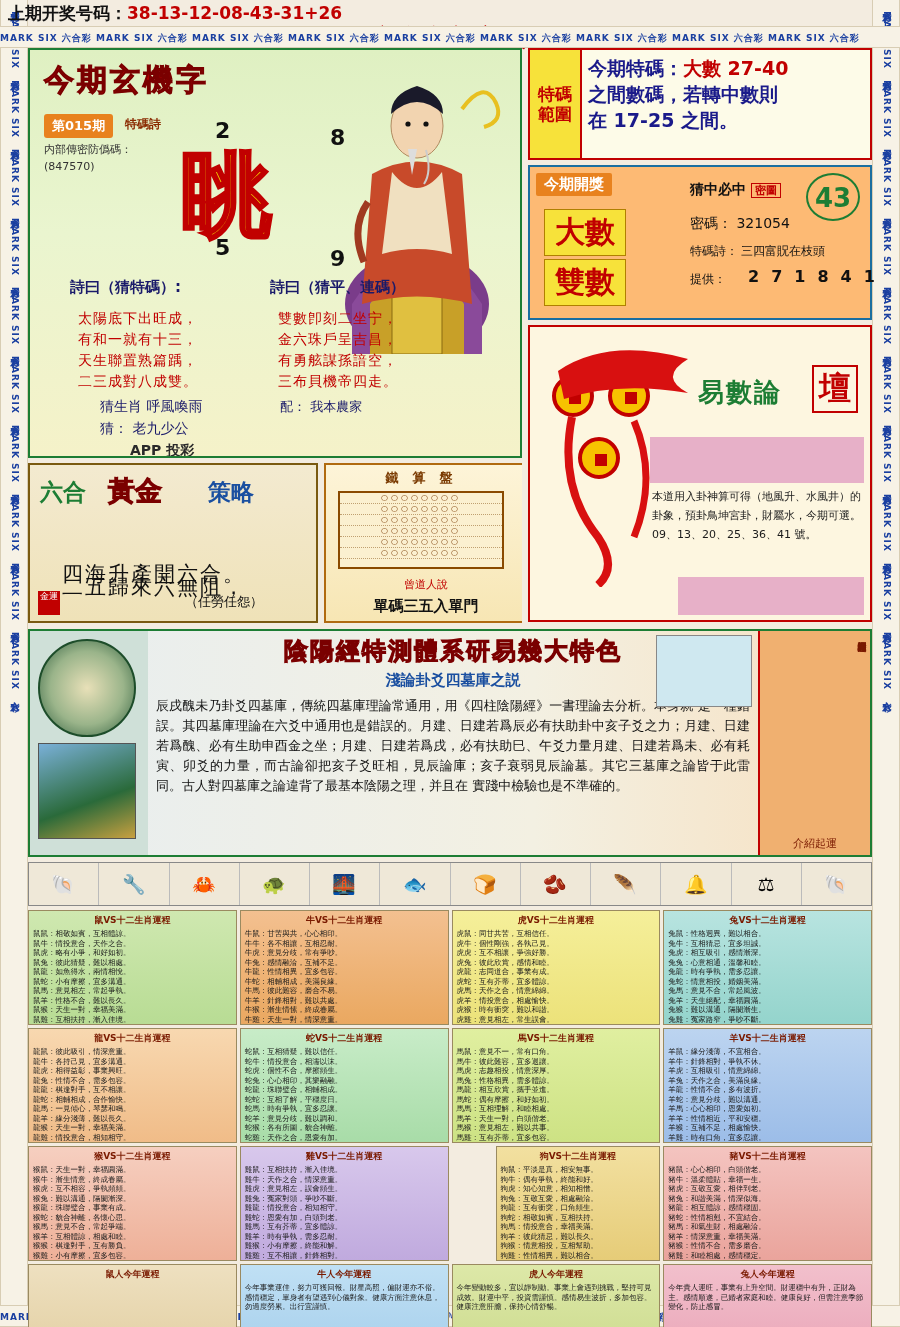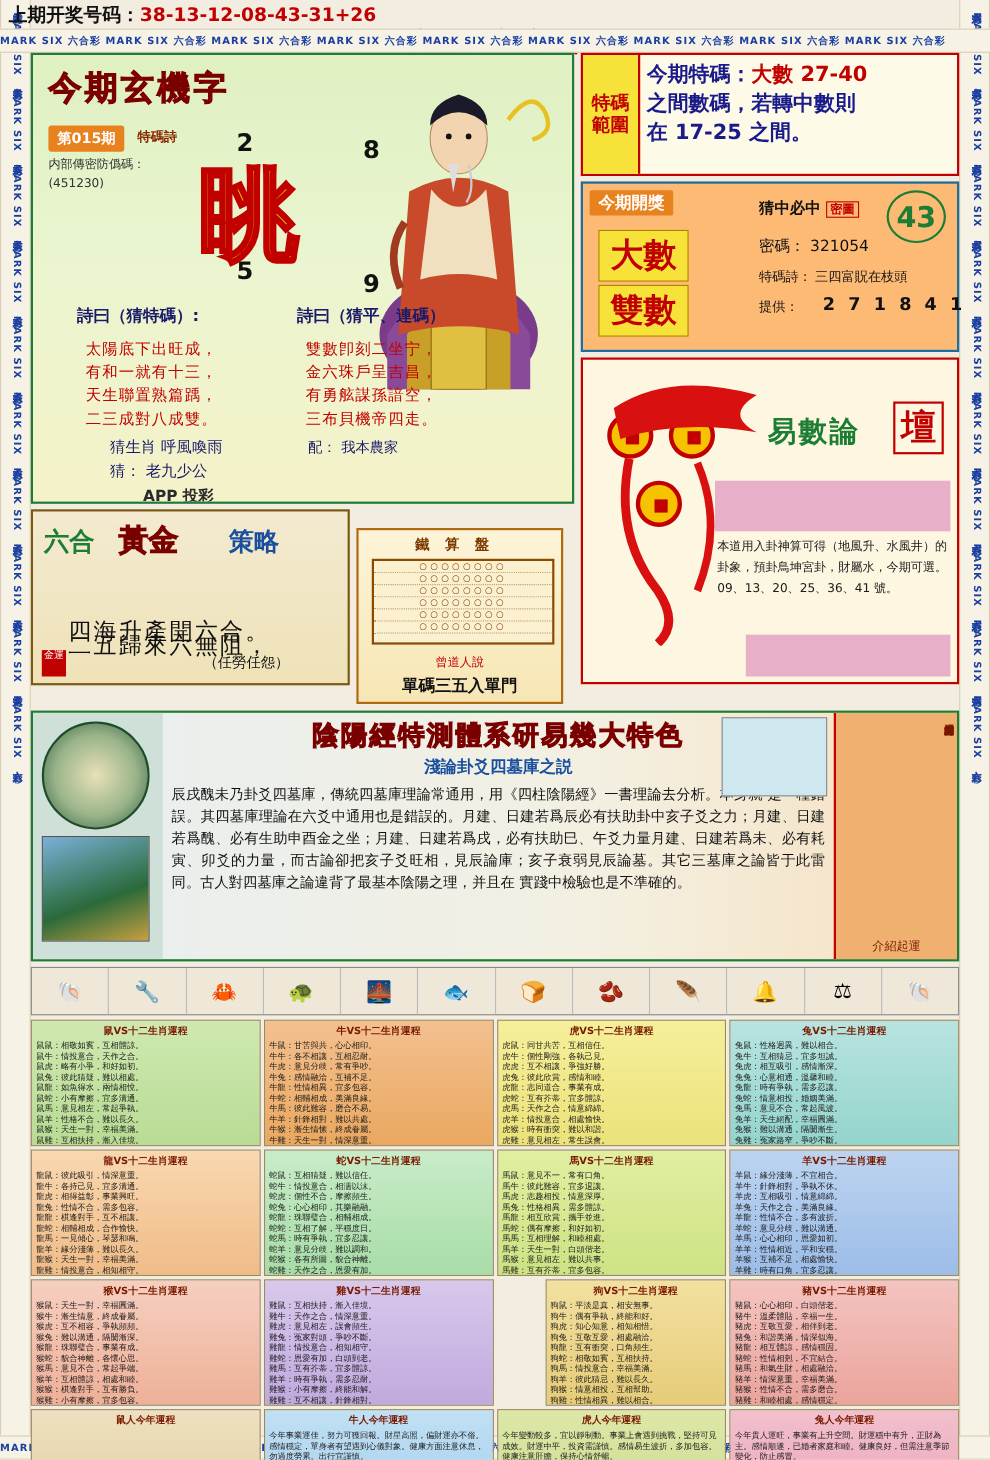--- a/index.html
+++ b/index.html
@@ -115,24 +115,24 @@
   }
   .g-t1 { position:absolute; left:10px; top:12px; font-size:23px; font-weight:bold; color:#1d7d34; }
   .g-t2 { position:absolute; left:78px; top:8px; font-size:27px; font-weight:bold; color:#c10000; -webkit-text-stroke:1px #7a0000;}
   .g-t3 { position:absolute; left:178px; top:12px; font-size:23px; font-weight:bold; color:#1a4fa0; }
   .g-l1 { position:absolute; left:32px; top:60px; font-size:21px; color:#111; letter-spacing:2px;margin-top:48px;}
   .g-l2 { position:absolute; left:32px; top:95px; font-size:21px; color:#111; letter-spacing:2px;}
   .g-l3 { position:absolute; left:155px; top:128px; font-size:13px; color:#111;}
   .g-seal { position:absolute; left:8px; top:126px; width:22px; height:24px; background:#c10000; color:#fff; font-size:9px; text-align:center; line-height:11px;}
 
   .abacus {
-    margin-top:22px; margin-left:296px; height:160px; position:relative;
+    margin-top:5px; margin-left:296px; height:160px; position:relative;
     border:2px solid #b06a10;
     background:linear-gradient(180deg,#fdf4d8 0%,#f7e6b4 100%);
-    width:188px;
+    width:204px;
   }
   .ab-head { position:absolute; top:4px; left:0; width:100%; text-align:center; font-size:13px; color:#7a3a00; font-weight:bold; letter-spacing:14px;}
   .ab-box { position:absolute; left:12px; top:26px; width:166px; height:78px; border:2px solid #8a4a00; background:#fbf0d0;}
   .ab-box .row { height:11px; border-bottom:1px dotted #c0a070; font-size:8px; color:#7a3a00; text-align:center; letter-spacing:3px;}
   .ab-f1 { position:absolute; left:0; top:112px; width:100%; text-align:center; font-size:11px; color:#c10000;}
   .ab-f2 { position:absolute; left:0; top:132px; width:100%; text-align:center; font-size:15px; color:#111; font-weight:bold;}
 
   
   .tema {
     height:112px; border:2px solid #c10000; background:#fdfbe8; display:flex;
@@ -237,21 +237,21 @@
 
   <div class="toprow">
 
     <div class="leftcol">
 
       <div class="xuanji">
         <div class="xj-title">今期玄機字</div>
         <div class="xj-badge">第015期</div>
         <div class="xj-sub">特碼詩</div>
         <div class="xj-note">内部傳密防僞碼：</div>
-        <div class="xj-note2">(451230)</div>
+        <div class="xj-note2">(847570)</div>
 
         <div class="cn n1">2</div>
         <div class="cn n2">8</div>
         <div class="cn n3">5</div>
         <div class="cn n4">9</div>
         <div class="bigchar">眺</div>
 
         <svg class="taoist" viewBox="0 0 190 300">
           <ellipse cx="95" cy="250" rx="72" ry="52" fill="#7a3c8a"></ellipse>
           <path d="M30 250 Q95 150 160 250 L160 300 L30 300 Z" fill="#8a4a9a"></path>

